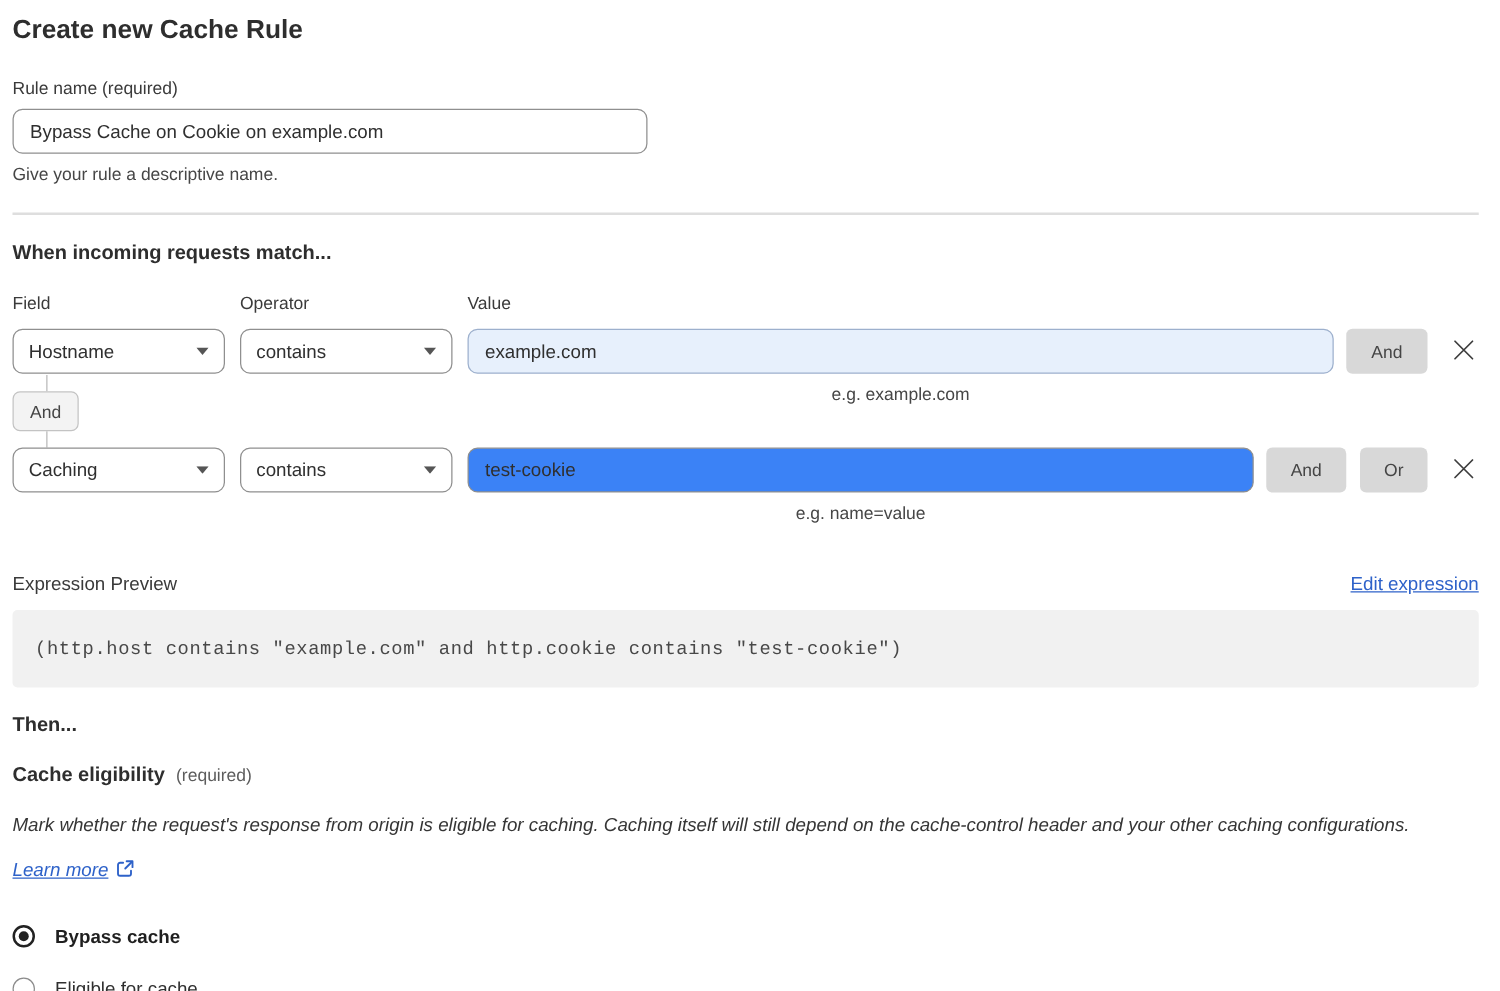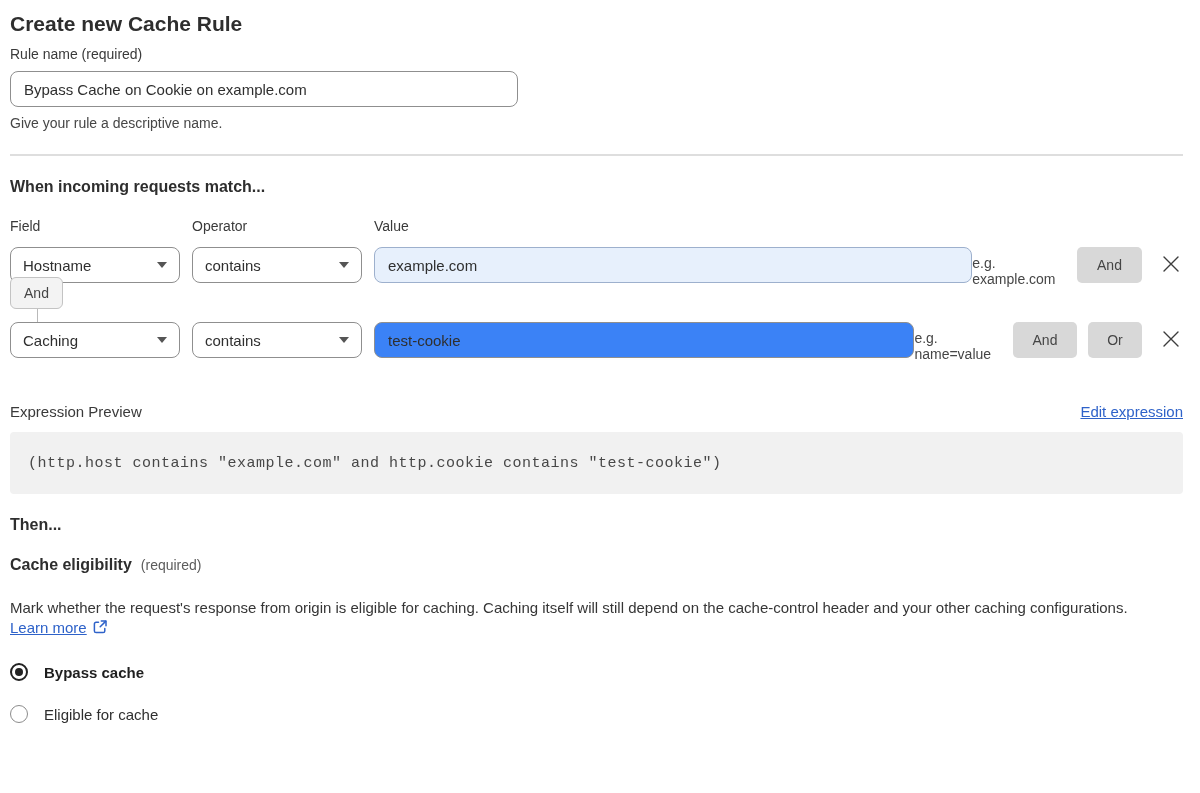--- a/index.html
+++ b/index.html
@@ -8,21 +8,21 @@
     width: 1200px; height: 793px;
     font-family: "Liberation Sans", sans-serif;
     color: #313131;
     overflow: hidden;
   }
   .container { width: 1173px; padding-top: 12px; margin-left: 10px; }
 
   .page-title { font-size: 21px; font-weight: bold; color: #2e2e2e; line-height: 24px; }
 
   .field-label { font-size: 14px; color: #3a3a3a; }
-  .rule-name-label { margin-top: 10px; }
+  .rule-name-label { margin-top: 26px; }
 
   .text-input {
     display: block; width: 508px; height: 36px;
     border: 1px solid #8f8f8f; border-radius: 8px;
     padding: 0 13px; font-size: 15px; color: #2f2f2f;
     font-family: "Liberation Sans", sans-serif;
     background: #ffffff; outline: none; margin-top: 9px;
   }
   .helper-text { margin-top: 8px; font-size: 14px; color: #464646; }
 
@@ -37,21 +37,21 @@
   .builder-row { display: flex; align-items: flex-start; margin-top: 13px; }
   .select-box {
     width: 170px; height: 36px; flex: 0 0 170px;
     border: 1px solid #8f8f8f; border-radius: 8px; background: #fff;
     display: flex; align-items: center; justify-content: space-between;
     padding: 0 12px; margin-right: 12px; font-size: 15px; color: #2f2f2f;
     cursor: pointer;
   }
   .caret { flex: 0 0 auto; margin-left: 8px; display: inline-flex; }
 
-  .value-col { flex: 1 1 auto; display: flex; flex-direction: row; min-width: 0; }
+  .value-col { flex: 1 1 auto; display: flex; flex-direction: column; min-width: 0; align-items: center; }
   .value-input {
     width: 100%; height: 36px;
     border: 1px solid #8f8f8f; border-radius: 8px;
     padding: 0 13px; font-size: 15px; color: #2f2f2f;
     font-family: "Liberation Sans", sans-serif; background: #3b82f6; outline: none;
   }
   .value-input.highlight { background: #e7f0fc; border-color: #9db0cd; }
   .hint { margin-top: 8px; font-size: 14px; color: #464646; }
 
   .logic-btn {
@@ -88,21 +88,21 @@
     font-family: "Liberation Mono", "DejaVu Sans Mono", monospace;
     font-size: 15px; color: #484848; letter-spacing: 0.5px;
   }
 
   .then-heading { }
 
   .elig-heading-row { margin-top: 22px; display: flex; align-items: baseline; }
   .elig-heading { font-size: 16px; font-weight: bold; color: #2e2e2e; }
   .required-note { margin-left: 9px; font-size: 14px; color: #5c5c5c; }
 
-  .elig-desc { margin-top: 24px; font-size: 15px; color: #363636; line-height: 20px; max-width: 1173px; }
+  .elig-desc { margin-top: 13px; font-size: 15px; color: #363636; line-height: 36px; max-width: 1173px; font-style: italic; }
   .learn-more { white-space: nowrap; }
   .ext-icon { display: inline-block; vertical-align: -2px; margin-left: 5px; }
 
   .radio-group { margin-top: 23px; }
   .radio-row { display: flex; align-items: center; cursor: pointer; }
   .radio-row + .radio-row { margin-top: 24px; }
   .radio-circle {
     width: 18px; height: 18px; border-radius: 50%;
     border: 1.5px solid #8c8c8c; background: #fff;
     display: flex; align-items: center; justify-content: center; flex: 0 0 auto;

